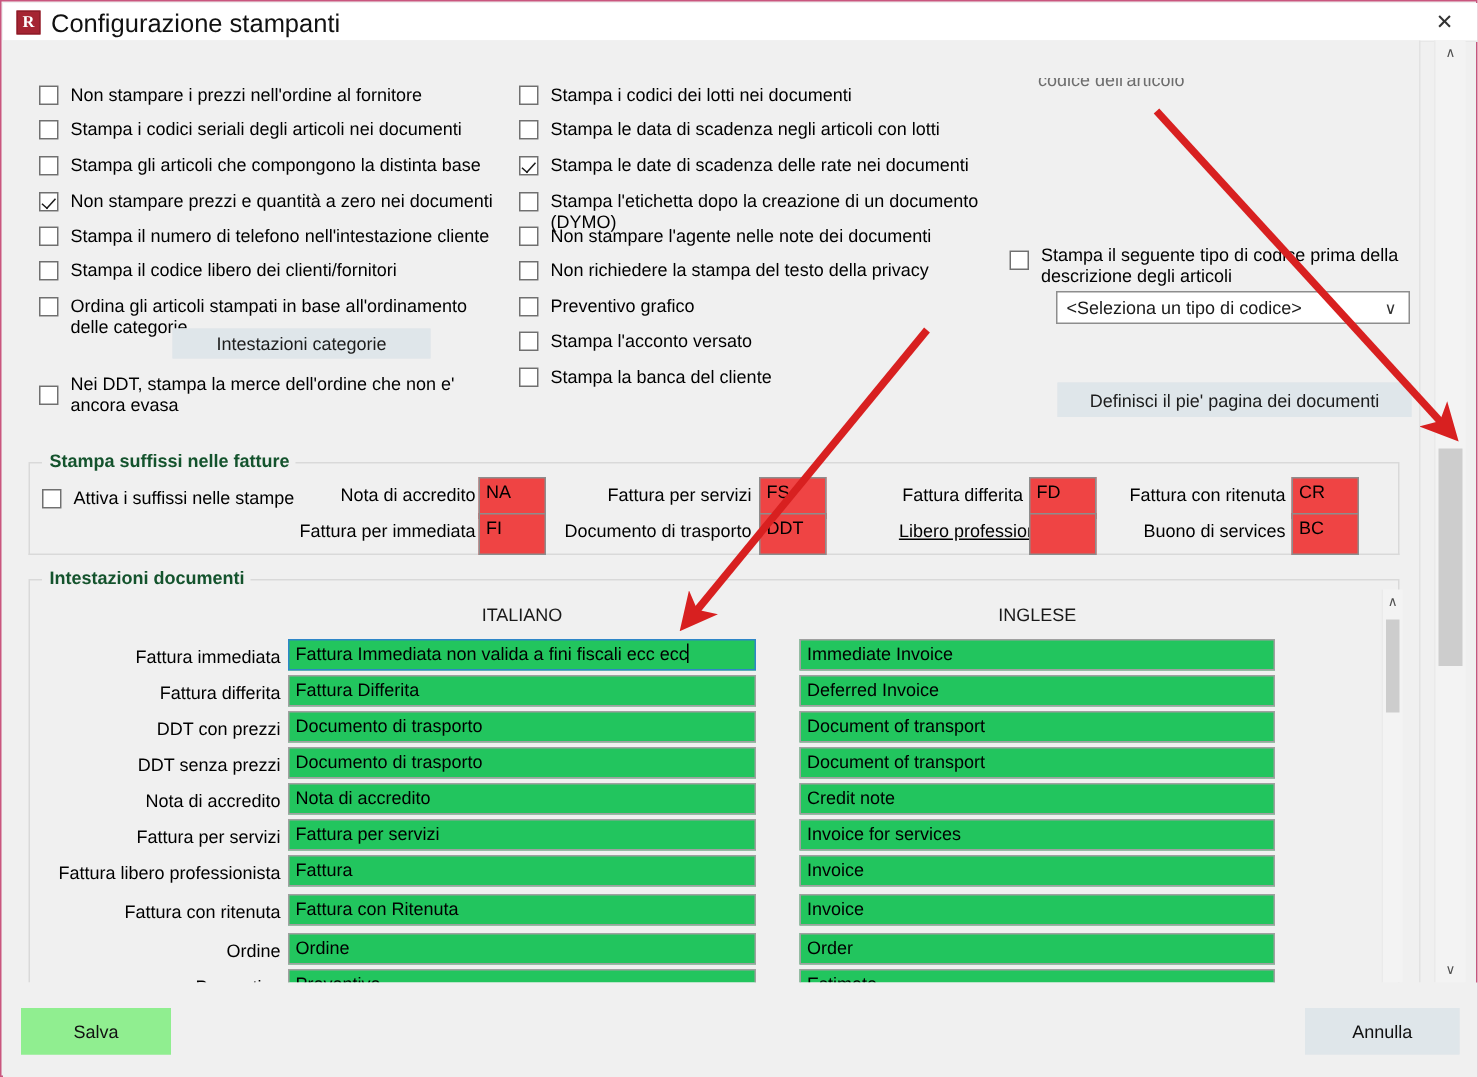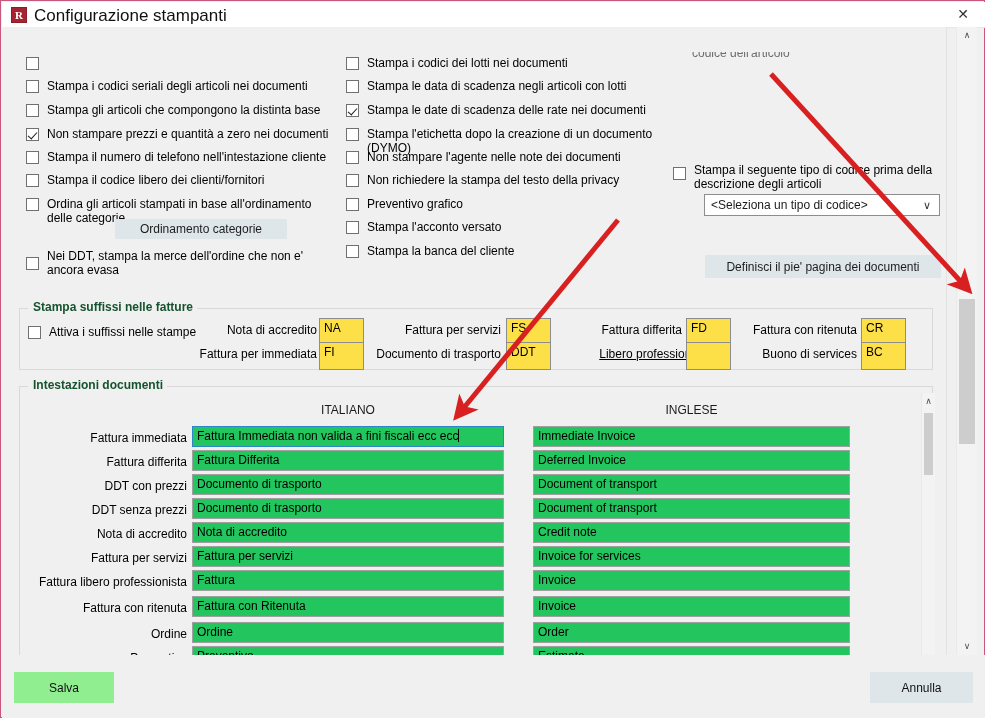--- a/index.html
+++ b/index.html
@@ -191,21 +191,21 @@
   .fld-label {
     position: absolute;
     font-size: 12px;
     color: #000;
     text-align: right;
     white-space: nowrap;
   }
   .sfx-input {
     position: absolute;
     height: 28px;
-    background: #fde047;
+    background: #ef4444;
     border: 1px solid #8d8d8d;
     box-sizing: border-box;
     font-size: 12px;
     color: #000;
     padding: 2px 0 0 4px;
     cursor: text;
   }
 
   
   .col-head {
@@ -331,20 +331,21 @@
   </div>
 
   <div id="content">
 
     <div id="clipped-top">
       <span>codice dell'articolo</span>
     </div>
 
     <div class="cb" style="left:24px; top:29px; width:300px;">
       <span class="cbox"></span>
+      <span class="lbl">Non stampare i prezzi nell'ordine al fornitore</span>
     </div>
     <div class="cb" style="left:24px; top:52px; width:310px;align-items:center;">
       <span class="cbox"></span>
       <span class="lbl">Stampa i codici seriali degli articoli nei documenti</span>
     </div>
     <div class="cb" style="left:24px; top:76px; width:310px;">
       <span class="cbox"></span>
       <span class="lbl">Stampa gli articoli che compongono la distinta base</span>
     </div>
     <div class="cb" style="left:24px; top:100px; width:310px;">
@@ -357,21 +358,21 @@
     </div>
     <div class="cb" style="left:24px; top:146px; width:310px;">
       <span class="cbox"></span>
       <span class="lbl">Stampa il codice libero dei clienti/fornitori</span>
     </div>
     <div class="cb" style="left:24px; top:170px; width:300px;">
       <span class="cbox"></span>
       <span class="lbl">Ordina gli articoli stampati in base all'ordinamento delle categorie</span>
     </div>
 
-    <button class="pbtn" style="left:113px; top:192px; width:172px; height:20px;">Ordinamento categorie</button>
+    <button class="pbtn" style="left:113px; top:192px; width:172px; height:20px;">Intestazioni categorie</button>
 
     <div class="cb" style="left:24px; top:222px; width:300px;">
       <span class="cbox" style="margin-top:8px;"></span>
       <span class="lbl">Nei DDT, stampa la merce dell'ordine che non e' ancora evasa</span>
     </div>
 
     <div class="cb" style="left:344px; top:29px; width:320px;">
       <span class="cbox"></span>
       <span class="lbl">Stampa i codici dei lotti nei documenti</span>
     </div>

